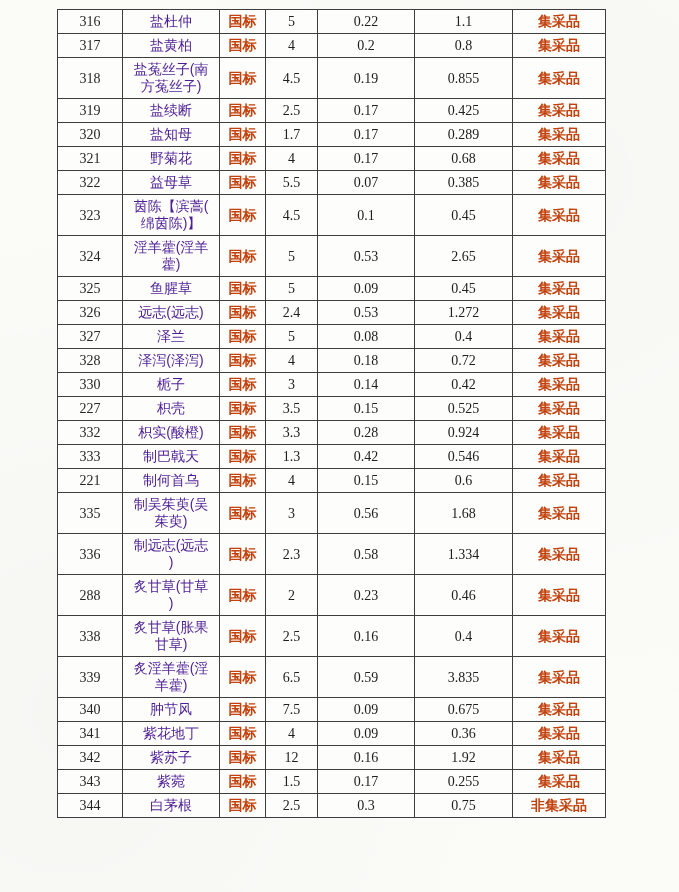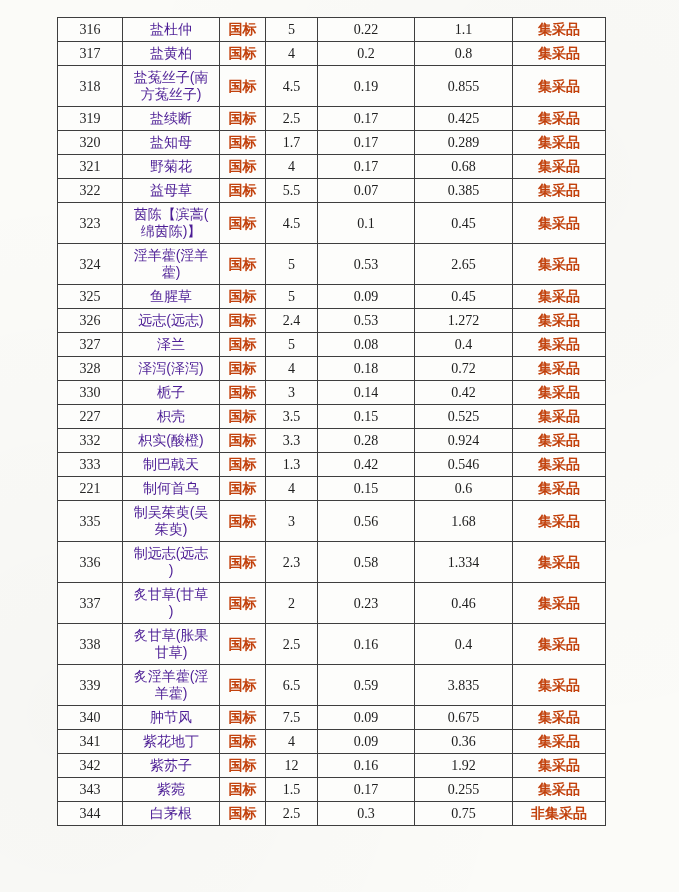--- a/index.html
+++ b/index.html
@@ -20,21 +20,21 @@
     position: absolute;
     inset: 0;
     background:
       radial-gradient(ellipse at 85% 20%, rgba(0,0,0,0.015), transparent 60%),
       radial-gradient(ellipse at 10% 80%, rgba(0,0,0,0.02), transparent 55%),
       #fbfbf8;
   }
   table.scan-table {
     position: absolute;
     left: 57px;
-    top: 17px;
+    top: 9px;
     border-collapse: collapse;
     table-layout: fixed;
     width: 549px;
     background: #fdfdfb;
   }
   table.scan-table td {
     border: 1px solid #3e3e3e;
     text-align: center;
     vertical-align: middle;
     padding: 3px 2px;
@@ -267,21 +267,21 @@
           <td class="c0">336</td>
           <td class="c1">制远志(远志
 )</td>
           <td class="c2">国标</td>
           <td class="c3">2.3</td>
           <td class="c4">0.58</td>
           <td class="c5">1.334</td>
           <td class="c6">集采品</td>
         </tr>
         <tr>
-          <td class="c0">337</td>
+          <td class="c0">288</td>
           <td class="c1">炙甘草(甘草
 )</td>
           <td class="c2">国标</td>
           <td class="c3">2</td>
           <td class="c4">0.23</td>
           <td class="c5">0.46</td>
           <td class="c6">集采品</td>
         </tr>
         <tr>
           <td class="c0">338</td>

